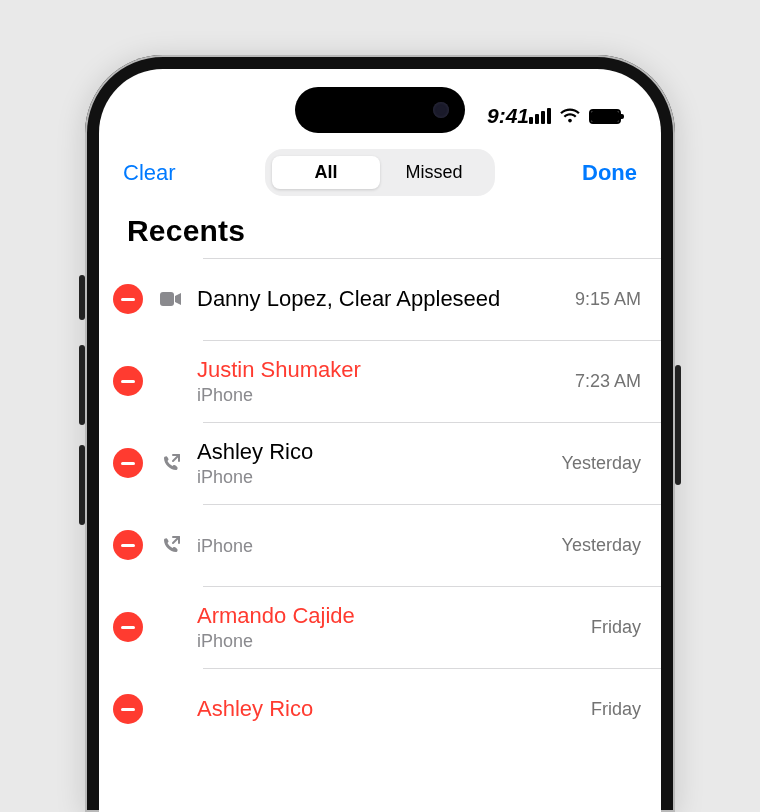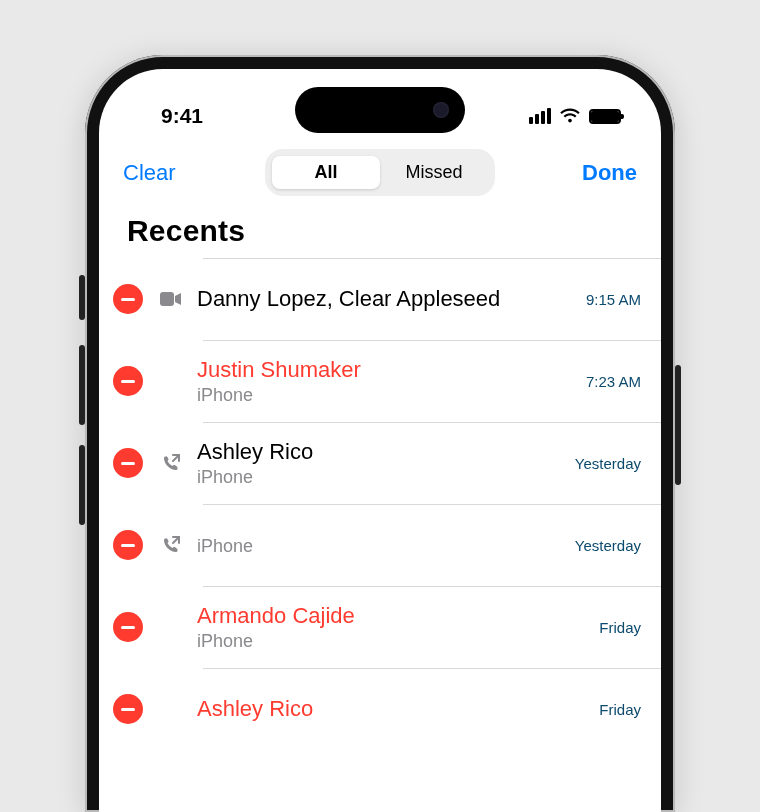--- a/index.html
+++ b/index.html
@@ -54,26 +54,27 @@
       align-items: center;
       justify-content: flex-end;
       padding-right: 16px;
     }
     .island-cam {
       width: 16px; height: 16px; background: #1a1a2a; border-radius: 50%;
       box-shadow: inset 0 0 3px #334;
     }
     .status-bar {
       display: flex;
-      justify-content: space-between;
+      justify-content: flex-end;
       align-items: center;
       padding: 24px 40px 0 62px;
       height: 70px;
       font-size: 21px;
       font-weight: 600;
+      font-style: italic;
     }
     .status-right { display: flex; align-items: center; gap: 8px; }
     .signal-bars { display: flex; align-items: flex-end; gap: 2px; }
     .signal-bars span { width: 4px; background: #000; border-radius: 1px; }
     .signal-bars span:nth-child(1){ height: 7px; }
     .signal-bars span:nth-child(2){ height: 10px; }
     .signal-bars span:nth-child(3){ height: 13px; }
     .signal-bars span:nth-child(4){ height: 16px; }
     .wifi svg { display: block; }
     .battery {
@@ -159,22 +160,22 @@
       line-height: 1.25;
       white-space: nowrap; overflow: hidden; text-overflow: ellipsis;
     }
     .caller.missed { color: #ff3b30; }
     .subline {
       font-size: 18px;
       color: #8a8a8e;
       margin-top: 2px;
     }
     .row-time {
-      font-size: 15px;
-      color: #0c4a6e;
+      font-size: 18px;
+      color: #737373;
       margin-left: 12px;
       white-space: nowrap;
     }
   </style>
 </head>
 <body>
 
 <div class="phone-shell">
   <div class="phone-side-button btn-left-1"></div>
   <div class="phone-side-button btn-left-2"></div>

